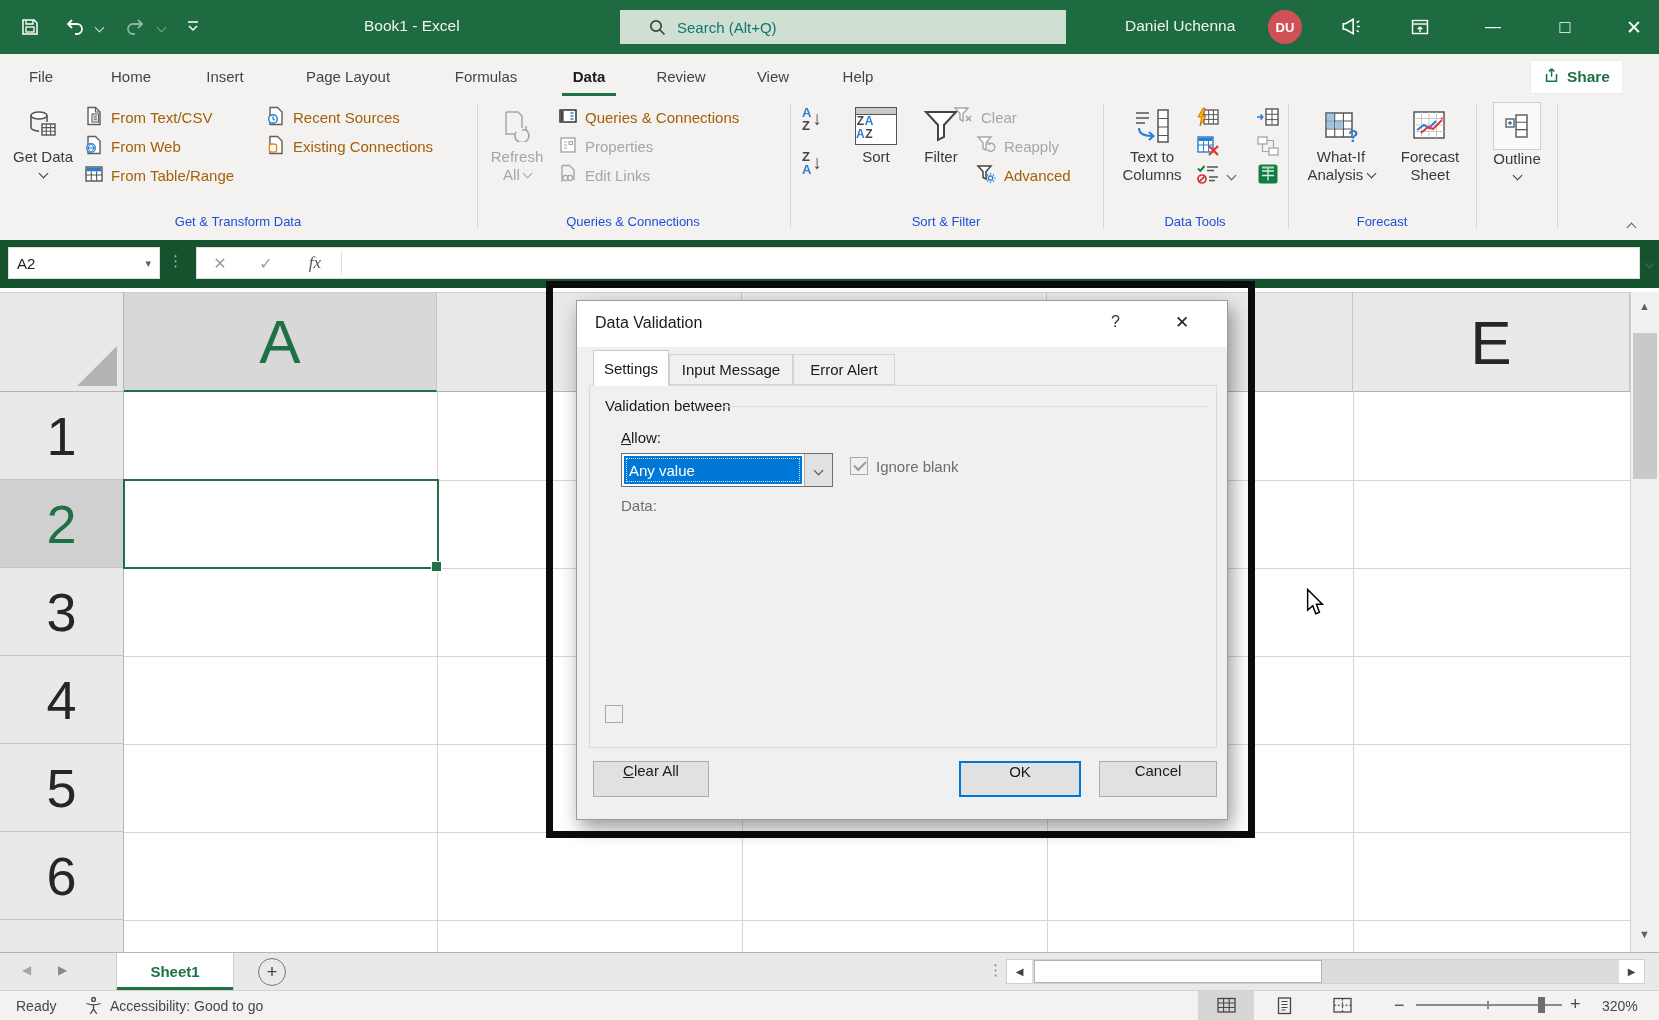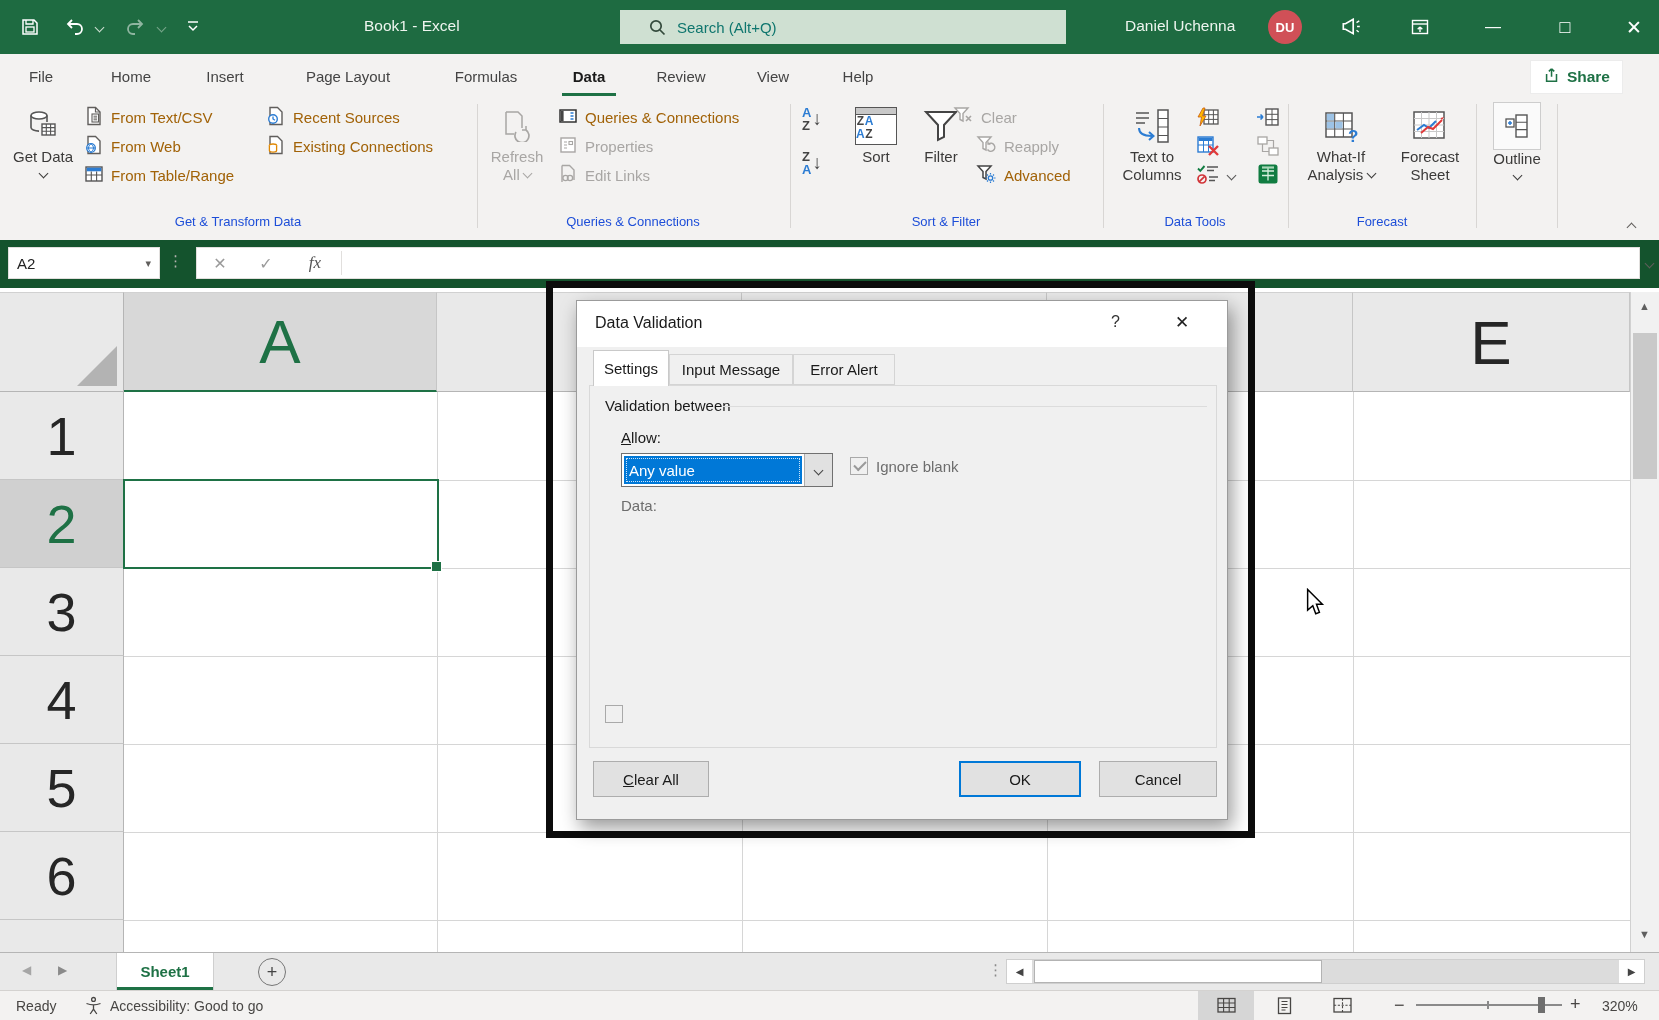--- a/index.html
+++ b/index.html
@@ -57,21 +57,21 @@
   .gvl{position:absolute;width:1px;background:#d6d6d6}
   .ghl{position:absolute;height:1px;background:#d6d6d6}
 
   
   #vscroll{left:1630px;top:292px;width:29px;height:660px;background:#f1f1f1;border-left:1px solid #d1d1d1;box-sizing:border-box}
   .scr-arrow{color:#5f5f5f;font-size:11px}
   #vthumb{left:1633px;top:333px;width:24px;height:146px;background:#c9c9c9}
 
   
   #tabsrow{left:0;top:952px;width:1659px;height:38px;background:#e9e9e9;border-top:1px solid #b5b5b5;box-sizing:border-box}
-  #sheettab{position:absolute;left:116px;top:0;width:98px;height:37px;background:#fff;
+  #sheettab{position:absolute;left:116px;top:0;width:118px;height:37px;background:#fff;
             border-left:1px solid #cfcfcf;border-right:1px solid #cfcfcf;box-sizing:border-box;
             display:flex;align-items:center;justify-content:center;color:#1e7145;font-weight:bold;font-size:15px}
   #sheettab:after{content:"";position:absolute;left:0;right:0;bottom:0;height:3px;background:#1e7145}
   #statusbar{left:0;top:990px;width:1659px;height:30px;background:#f3f2f1;border-top:1px solid #d4d2d0;
              box-sizing:border-box;font-size:14px;color:#484644}
   .viewbtn{position:absolute;top:0;width:56px;height:29px}
   .viewbtn.active{background:#d6d6d6}
 
   
   #blackrect{left:546px;top:281px;width:709px;height:557px;border:7px solid #0c0c0c;box-sizing:border-box;z-index:40}
@@ -86,21 +86,21 @@
   .combo.dis{border-color:#b9b9b9;background:#f0f0f0}
   .combo .val{flex:1;margin:2px;display:flex;align-items:center;padding-left:5px}
   .combo .val.sel{background:#0078d7;color:#fff;outline:1px dotted #cde4f7;outline-offset:-3px}
   .combo .dbtnarrow{width:27px;background:#e1e1e1;border-left:1px solid #adadad;display:flex;align-items:center;justify-content:center;color:#444}
   .combo.dis .dbtnarrow{background:#ededed;border-left:1px solid #c9c9c9;color:#9a9a9a}
   .cb{position:absolute;width:18px;height:18px;background:#f0f0f0;border:1px solid #a9a9a9;box-sizing:border-box}
   .cb .mark{position:absolute;left:3px;top:3px;width:10px;height:5px;border-left:2px solid #9a9a9a;
             border-bottom:2px solid #9a9a9a;transform:rotate(-45deg)}
   .gray{color:#6d6d6d}
   .dbtn{position:absolute;height:36px;background:#e1e1e1;border:1px solid #adadad;box-sizing:border-box;
-        display:flex;align-items:center;justify-content:center;font-size:15px;color:#1a1a1a}
+        display:flex;justify-content:center;font-size:15px;color:#1a1a1a}
   .dbtn.default{border:2px solid #0078d7}
   .u{text-decoration:underline}
 </style>
 </head>
 <body>
 
 <div id="app">
 
   <div class="abs fx" id="titlebar">
     <span class="abs ctr" style="left:20px;top:17px">

